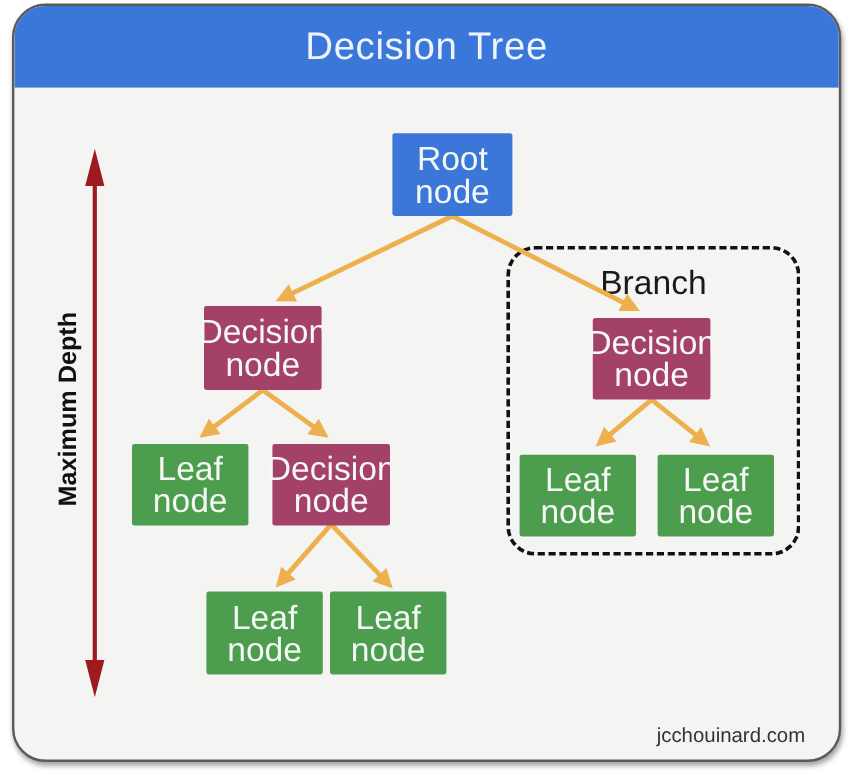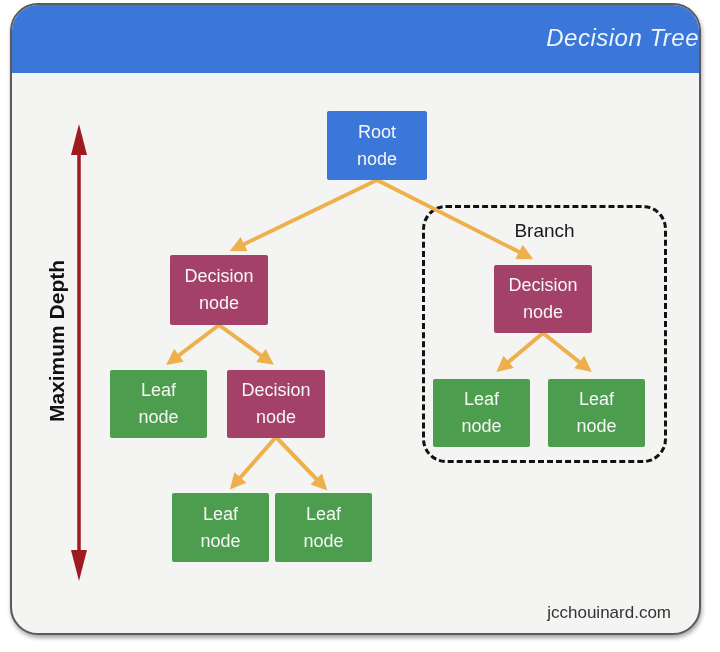--- a/index.html
+++ b/index.html
@@ -27,26 +27,25 @@
     position: absolute;
     left: 0; top: 0;
     width: 100%;
     height: 68px;
     background: var(--header_blue, #3b77d8);
   }
   .title {
     width: 100%;
     height: 68px;
     line-height: 66px;
-    text-align: right;
+    text-align: center;
     color: var(--title_text, #eef3fc);
-    font-size: 24px;
+    font-size: 32px;
     font-weight: 400;
     letter-spacing: 0.5px;
-    font-style: italic;
   }
   .edges-svg {
     position: absolute;
     left: 0; top: 0;
     width: 687px;
     height: 628px;
     z-index: 3;
     pointer-events: none;
   }
   .edge {
@@ -79,31 +78,31 @@
     border-radius: 24px;
     box-sizing: border-box;
     z-index: 1;
   }
   .branch-label {
     position: absolute;
     left: 0;
     top: 12px;
     width: 100%;
     text-align: center;
-    font-size: 19px;
+    font-size: 28px;
     color: #1a1a1a;
   }
   .node {
     position: absolute;
     display: flex;
     align-items: center;
     justify-content: center;
     text-align: center;
     color: #f5f7f5;
-    font-size: 18px;
+    font-size: 28px;
     line-height: 27px;
     border-radius: 2px;
     z-index: 4;
   }
   .node-label { white-space: pre-line; }
   .node.root  { background: var(--node_blue, #3b77d8); }
   .node.decision { background: var(--decision_purple, #a34169); }
   .node.leaf  { background: var(--leaf_green, #4c9e4e); }
   .watermark {
     position: absolute;

